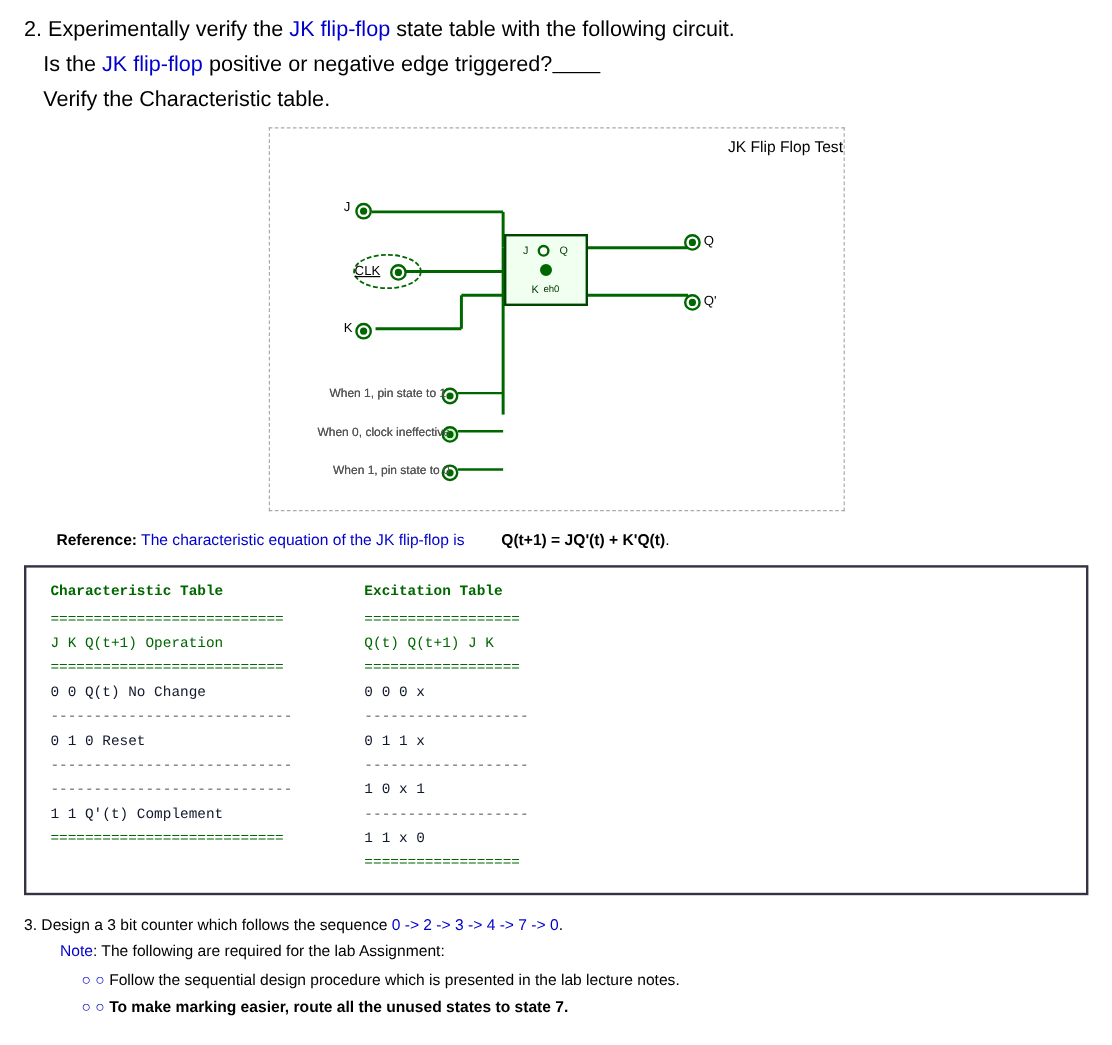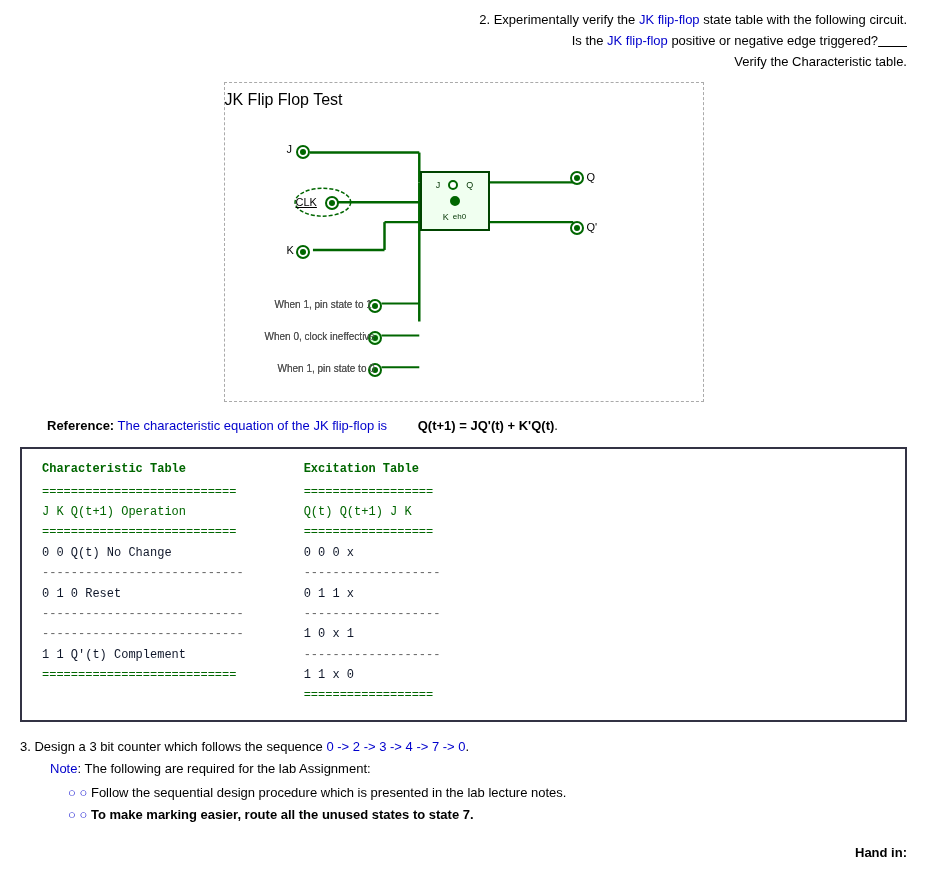--- a/index.html
+++ b/index.html
@@ -6,41 +6,40 @@
     body {
       font-family: Arial, sans-serif;
       font-size: 13px;
       background: #fff;
       color: #000;
       width: 927px;
       min-height: 871px;
       padding: 10px 20px;
     }
     .question-header {
-      font-size: 13px;
+      font-size: 18px;
       line-height: 1.6;
       margin-bottom: 10px;
-      text-align: right;
     }
     .circuit-container {
       display: flex;
       justify-content: center;
       margin: 10px auto;
       width: 520px;
     }
     .circuit-box {
       border: 1px dashed #aaa;
       width: 480px;
       height: 320px;
       position: relative;
       background: #fff;
     }
     .circuit-title {
-      text-align: left;
-      font-size: 16px;
+      text-align: right;
+      font-size: 13px;
       color: #000;
       position: absolute;
       top: 8px;
       left: 0; right: 0;
     }
     
     .node-circle {
       width: 14px;
       height: 14px;
       border-radius: 50%;

